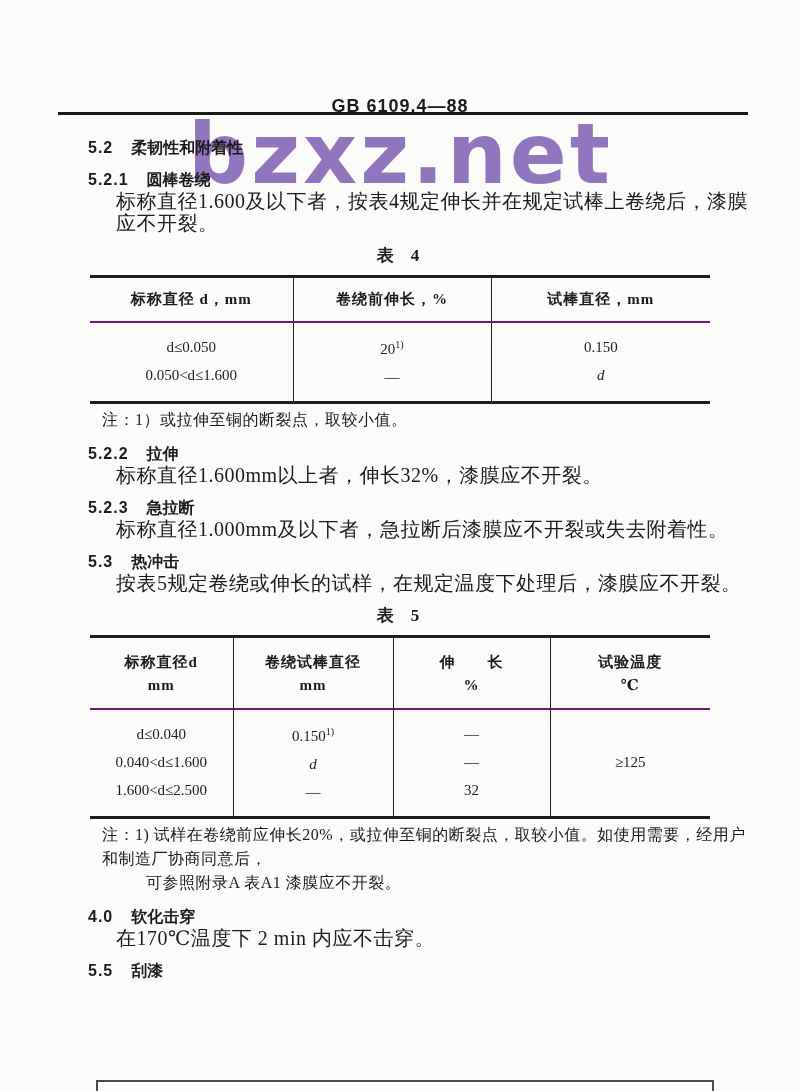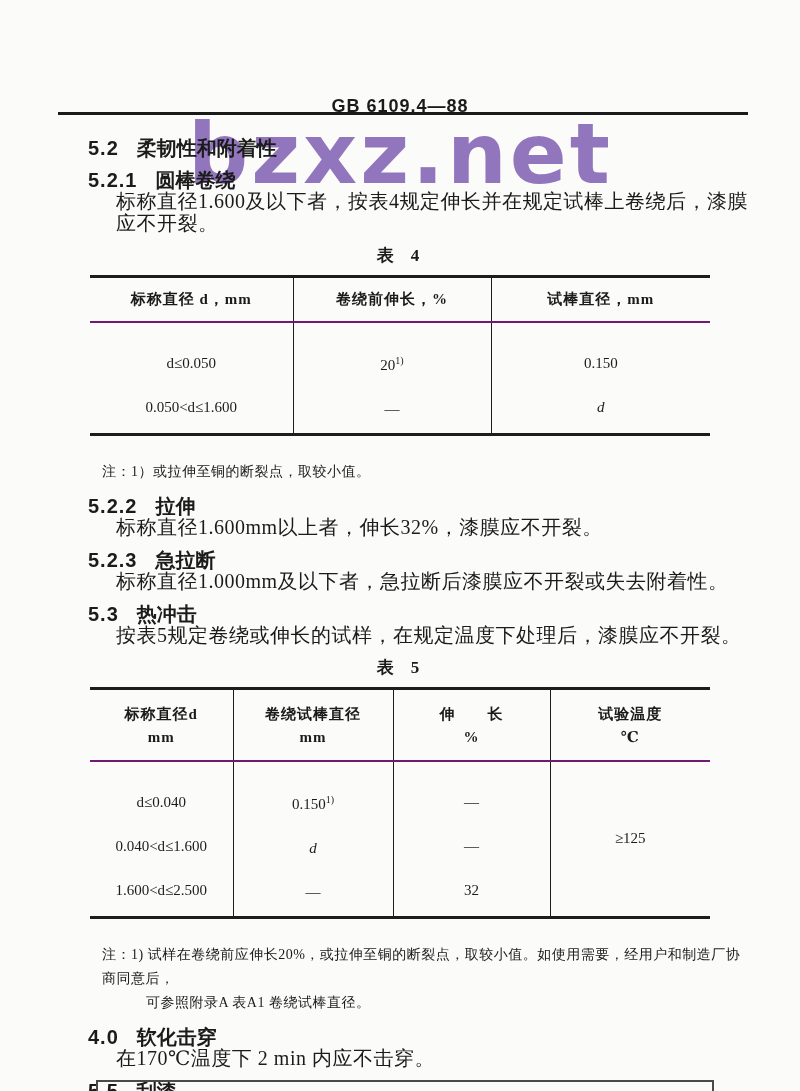--- a/index.html
+++ b/index.html
@@ -27,21 +27,21 @@
   }
   .header-rule{
     position:absolute;top:112px;left:58px;width:690px;height:3px;
     background:#1a1a1a;z-index:1;
   }
   .content{
     position:absolute;top:130px;left:88px;width:664px;z-index:1;
   }
   .h{
     display:flex;align-items:flex-start;
-    font-weight:bold;font-size:20px;line-height:20px;
+    font-weight:bold;font-size:16px;line-height:20px;
     margin-top:12px;
   }
   .h .num{
     font-family:"Liberation Sans","DejaVu Sans",sans-serif;
     margin-right:18px;letter-spacing:1px;
   }
   .para{
     font-size:20px;line-height:22px;
     padding-left:28px;margin-top:0;
     letter-spacing:.5px;
@@ -59,28 +59,28 @@
   table.gb th{
     font-weight:bold;text-align:center;
     border-bottom:2px solid #701a75;
     padding:12px 4px;letter-spacing:1px;
   }
   table.gb td{
     text-align:center;vertical-align:middle;
     padding:8px 4px 10px 4px;
   }
   table.gb .vline{border-left:1px solid #1d1d1d;}
-  .cell-line{line-height:28px;margin-top:16px;}
+  .cell-line{line-height:28px;}
   .hdr2 .l1{line-height:24px;}
   .hdr2 .l2{line-height:22px;}
   sup{font-size:10px;}
   .var{font-style:italic;}
   .note{
-    font-size:14px;line-height:24px;
-    padding-left:14px;margin-top:24px;letter-spacing:.5px;
+    font-size:16px;line-height:24px;
+    padding-left:14px;margin-top:4px;letter-spacing:.5px;
   }
   .note .cont{padding-left:44px;}
   .partial-table{
     position:absolute;left:96px;top:1080px;width:614px;height:20px;
     border:2px solid #4a4a4a;border-bottom:none;z-index:1;
     background:transparent;
   }
 </style>
 </head>
 <body>
@@ -199,21 +199,21 @@
         <div class="cell-line">—</div>
         <div class="cell-line">32</div>
       </td>
       <td class="vline">≥125</td>
     </tr>
   </tbody>
     </table>
 
   <div class="note">
     <div>注：1) 试样在卷绕前应伸长20%，或拉伸至铜的断裂点，取较小值。如使用需要，经用户和制造厂协商同意后，</div>
-    <div class="cont">可参照附录A 表A1 卷绕试棒直径。</div>
+    <div class="cont">可参照附录A 表A1 漆膜应不开裂。</div>
   </div>
 
   <div class="h">
     <span class="num">4.0</span>
     <span>软化击穿</span>
   </div>
   <div class="para">在170℃温度下 2 min 内应不击穿。</div>
 
   <div class="h">
     <span class="num">5.5</span>

